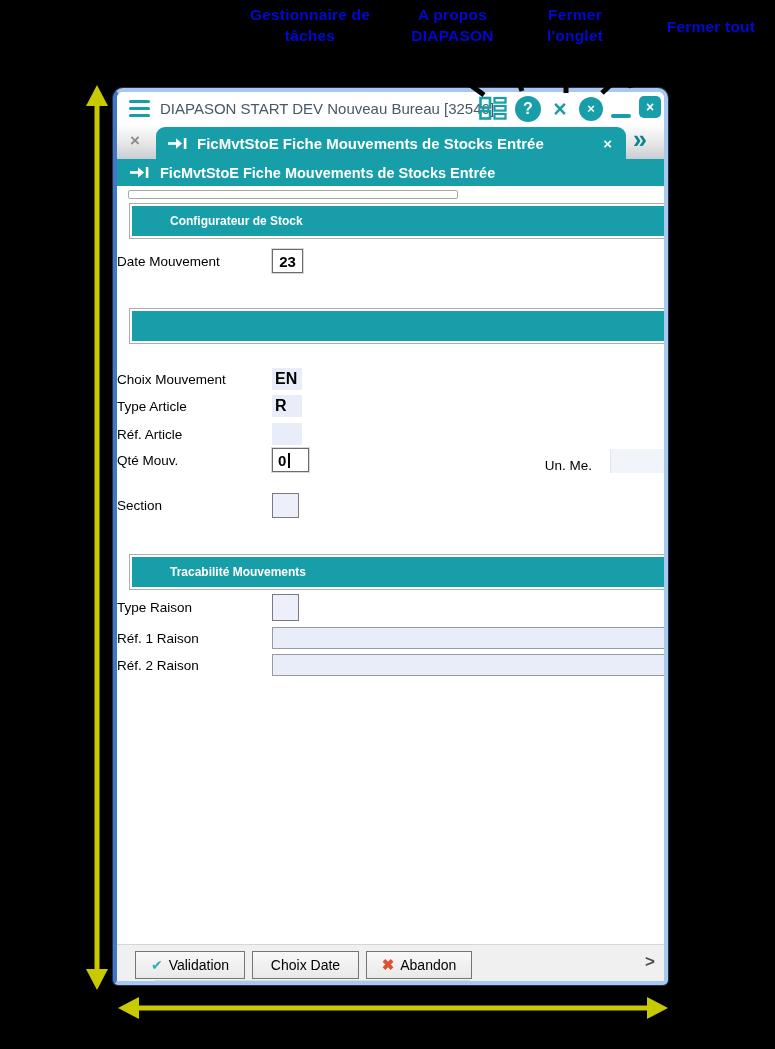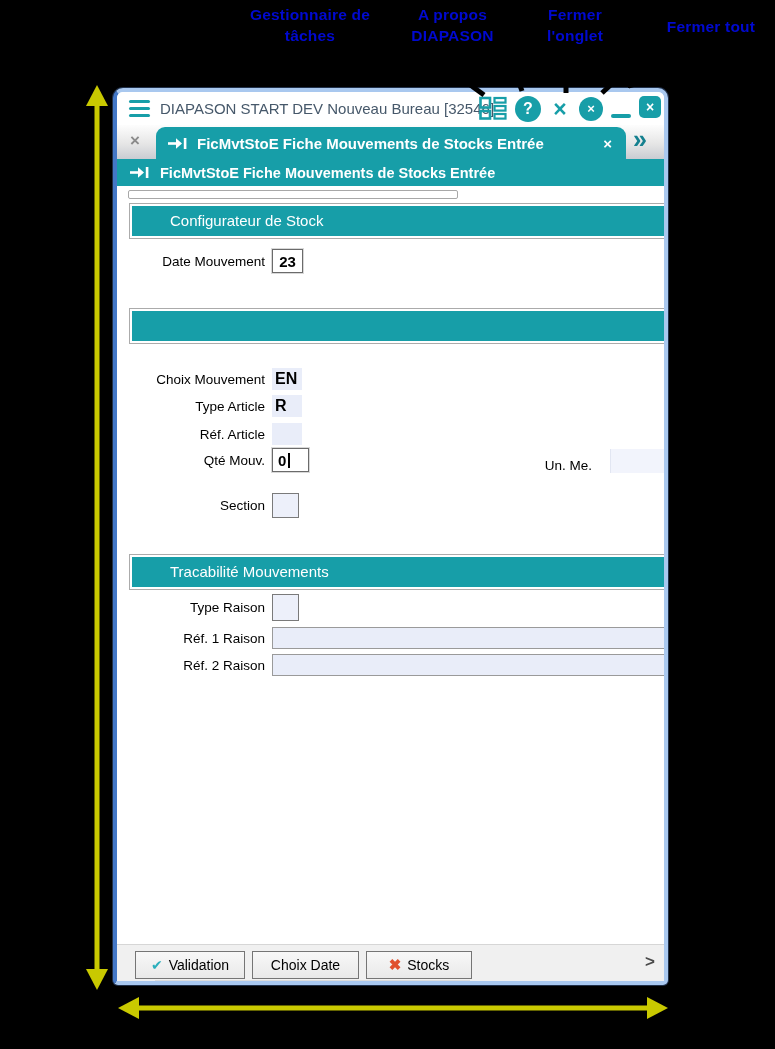--- a/index.html
+++ b/index.html
@@ -54,24 +54,24 @@
               color:#fff;display:flex;align-items:center;gap:10px;padding-left:13px;
               font-size:14.5px;font-weight:600;white-space:nowrap;}
 
   
   .content{position:absolute;top:94px;left:0;right:0;height:758px;background:#fff;
            font-size:13.5px;color:#000;}
   .sliver{position:absolute;left:11px;top:4px;width:330px;height:9px;
           border:1px solid #A8A8A8;border-radius:2px;background:#fff;}
   .secwrap{position:absolute;left:12px;right:0;border:1px solid #ABABAB;border-right:none;
            background:#fff;padding:2px 0 2px 2px;}
-  .secbar{height:30px;background:#179EA8;color:#fff;font-weight:normal;font-size:15px;
+  .secbar{height:30px;background:#179EA8;color:#fff;font-weight:bold;font-size:12px;
           line-height:30px;padding-left:38px;}
   .row{position:absolute;left:0;height:26px;display:flex;align-items:center;}
-  .rlabel{width:148px;text-align:right;white-space:nowrap;}
+  .rlabel{width:148px;white-space:nowrap;}
   .vbox{margin-left:7px;height:24px;border:1px solid #6B6B6B;outline:1px solid #D8D8D8;
         background:#fff;font-weight:bold;font-size:15px;display:flex;align-items:center;}
   .vbox.center{justify-content:center;width:31px;}
   .vbox.qty{width:37px;padding-left:5px;}
   .vbox.qty::after{content:"";display:inline-block;width:2px;height:15px;background:#000;margin-left:2px;}
   .fld{margin-left:7px;width:30px;height:22px;background:#E9EDF9;font-weight:bold;
        font-size:16px;line-height:22px;padding-left:3px;overflow:hidden;white-space:nowrap;}
   .sbox{margin-left:7px;width:27px;height:25px;border:1px solid #7A7A7A;background:#EDF0FA;}
   .lfld{margin-left:7px;flex:1;height:22px;border:1px solid #9A9A9A;border-right:none;background:#E9EDF9;}
   .unme-row{position:absolute;left:380px;right:0;height:26px;display:flex;align-items:flex-end;}
@@ -234,21 +234,21 @@
     <div class="footer">
       <button class="btn btn-val">
         <span class="chk">✔</span>
         <span>Validation</span>
       </button>
       <button class="btn btn-date">
         <span>Choix Date</span>
       </button>
       <button class="btn btn-aba">
         <span class="crx">✖</span>
-        <span>Stocks</span>
+        <span>Abandon</span>
       </button>
       <div class="btn-shadow"></div>
       <span class="more">&gt;</span>
     </div>
 
    </div>
   </div>
 
   <svg class="overlay" width="775" height="1049">
     <defs>

